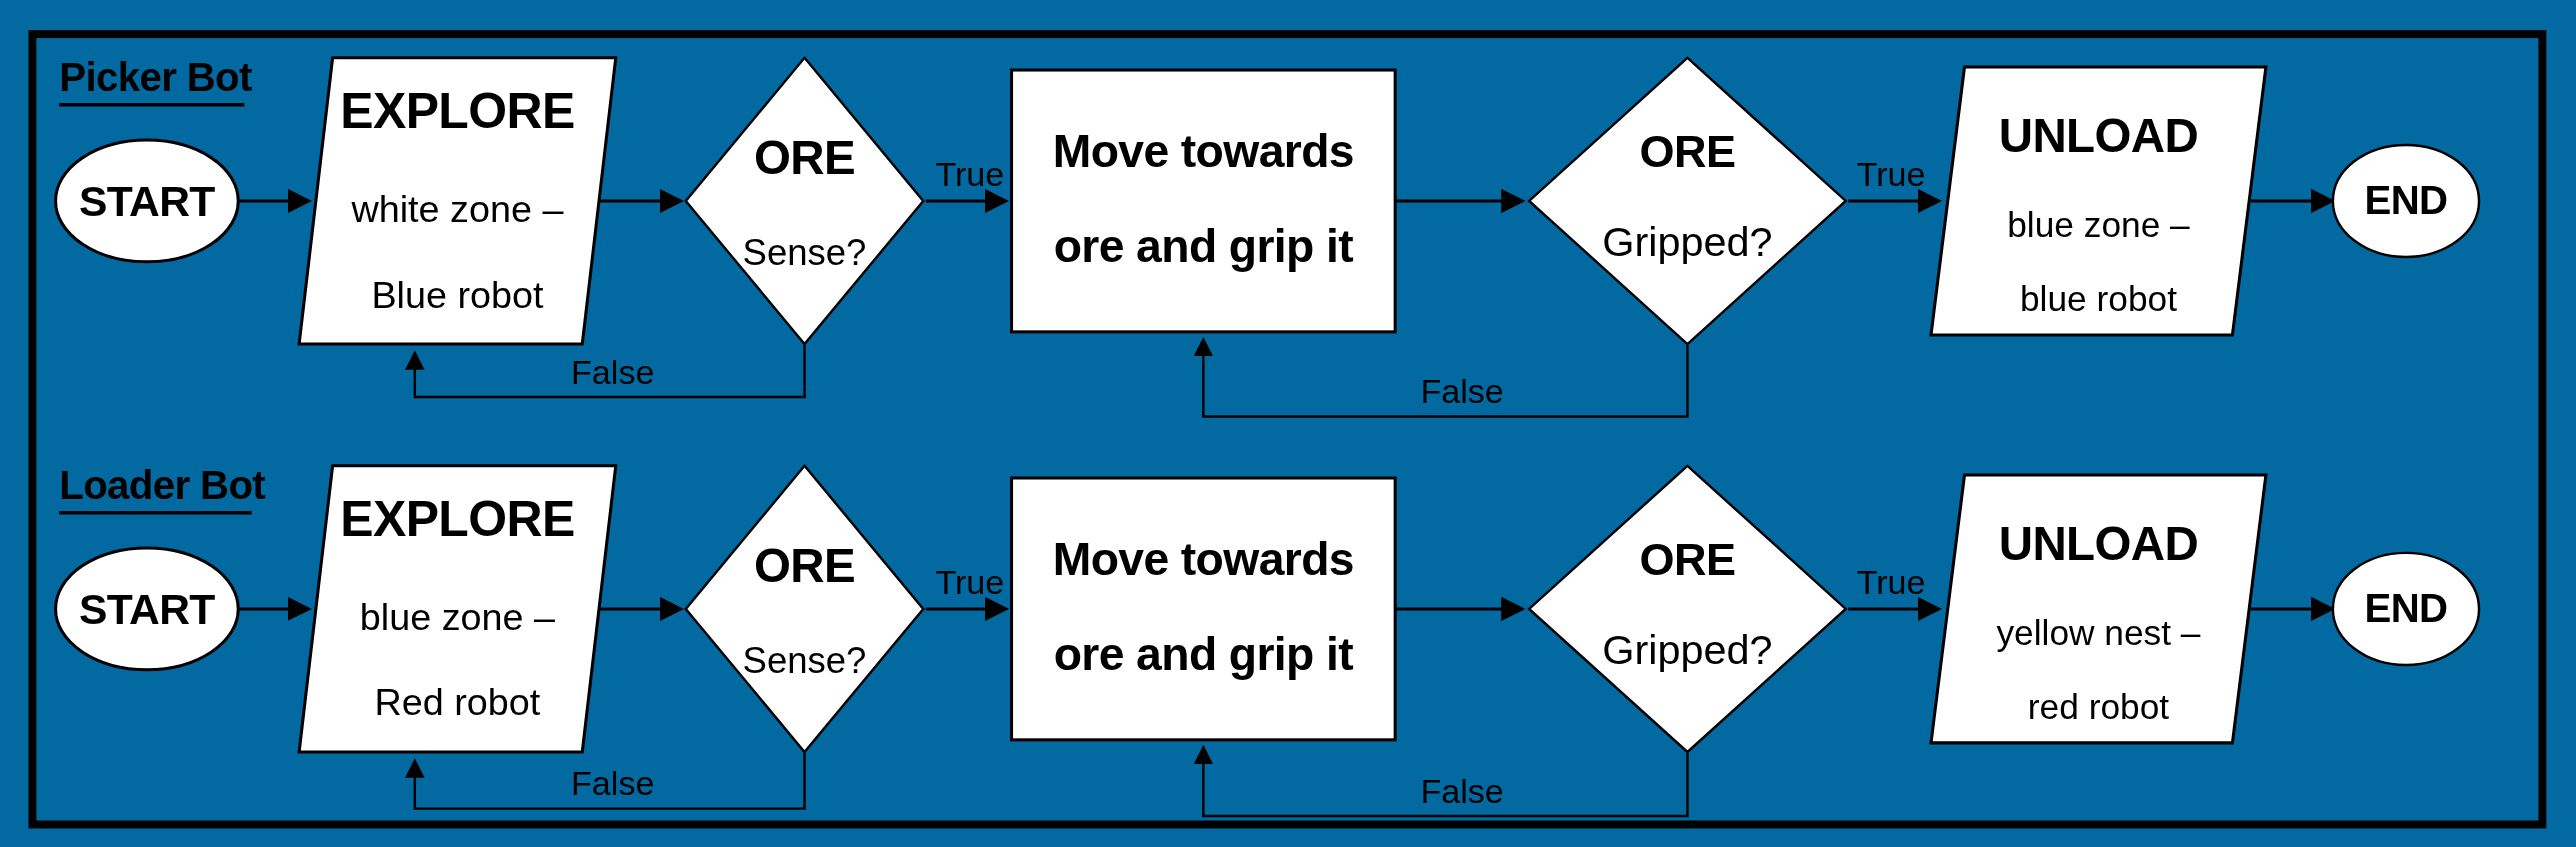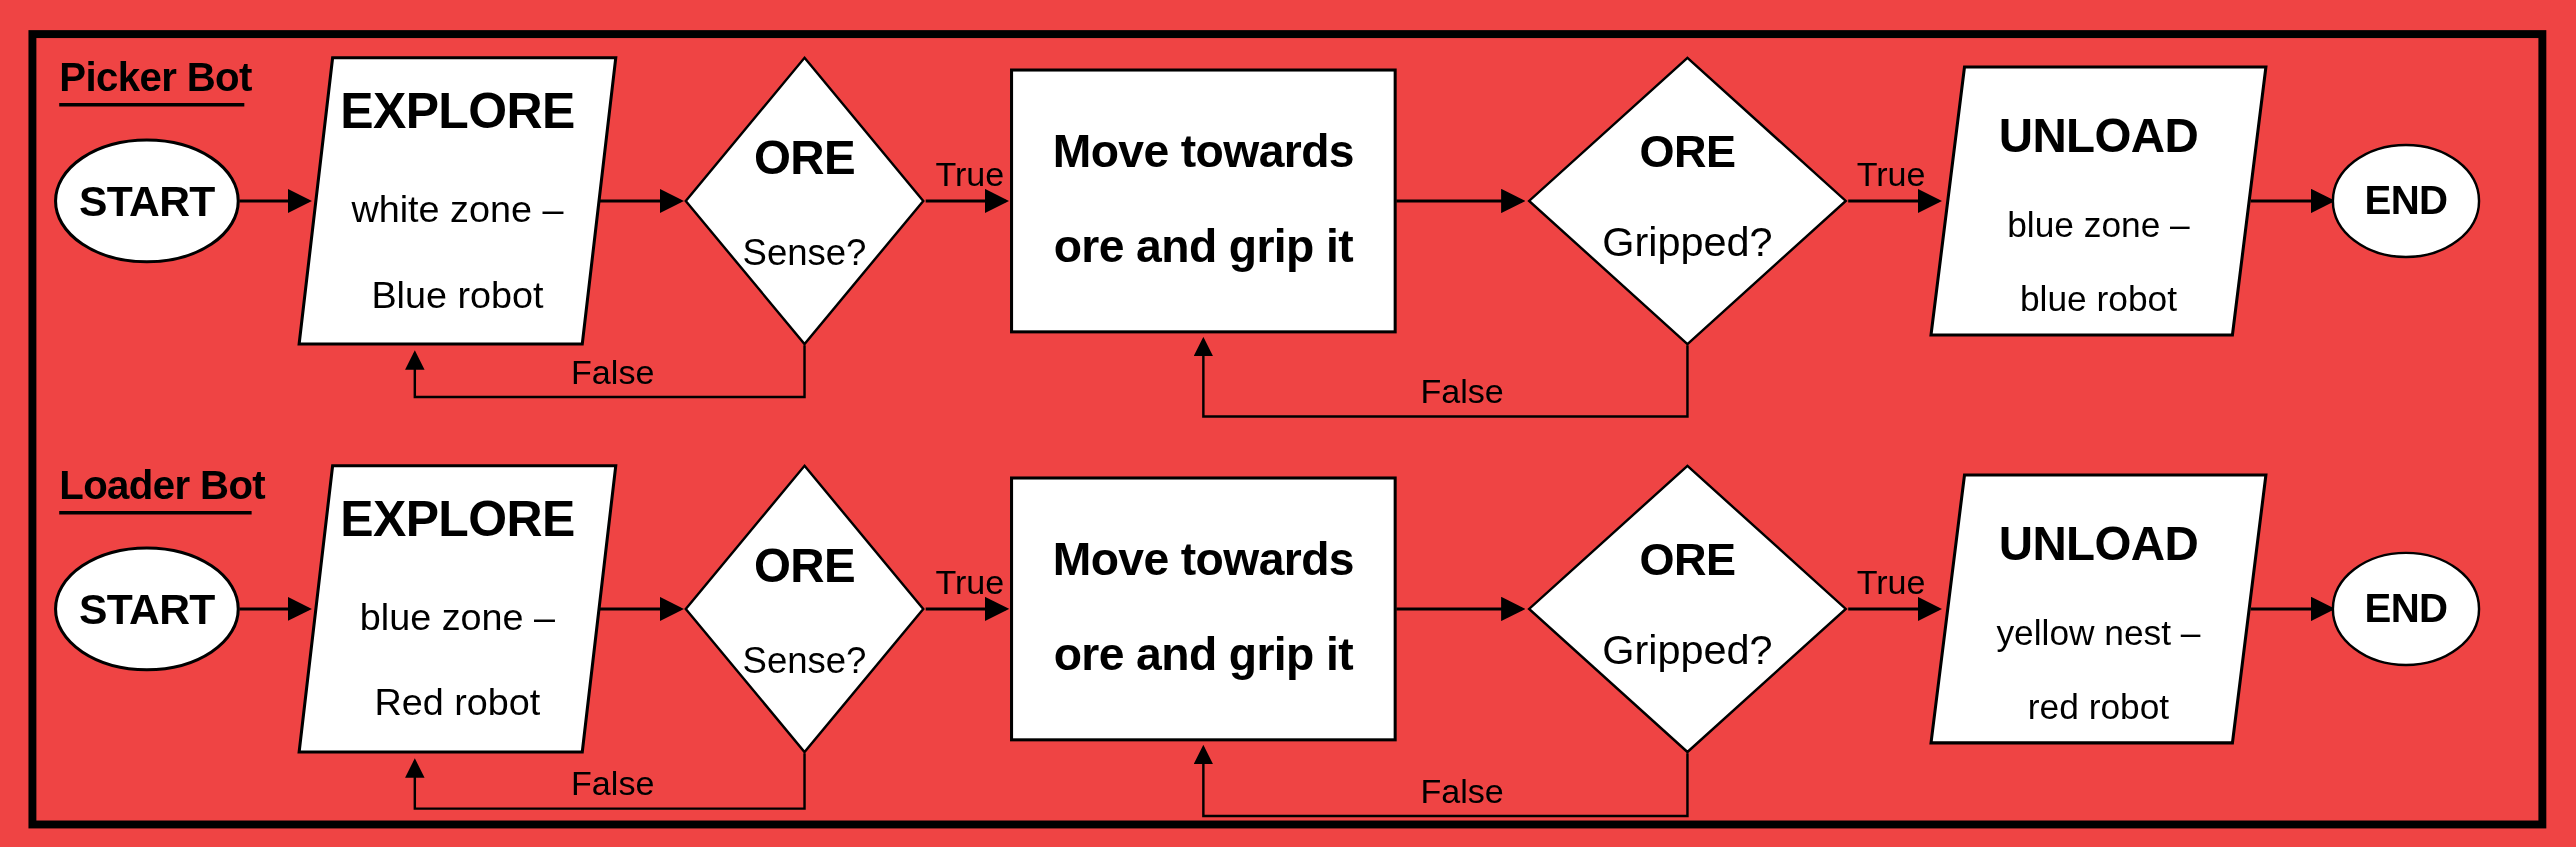--- a/index.html
+++ b/index.html
@@ -1,16 +1,16 @@
 <!DOCTYPE html>
 <html style="font-size:9.7px"><head>
 <meta charset="utf-8">
 <style>
   html,body{margin:0;padding:0;background:#ffffff;}
-  .page{width:2576px;height:847px;position:relative;background:#ef4444;overflow:hidden;}
+  .page{width:2576px;height:847px;position:relative;background:#0369a1;overflow:hidden;}
   svg{display:block;width:2576px;height:847px;}
   text{font-family:"Liberation Sans","DejaVu Sans",sans-serif;fill:#000000;}
   .shape{fill:#ffffff;stroke:#000000;stroke-width:5;}
   .conn{fill:none;stroke:#000000;stroke-width:5;}
   .thin{stroke-width:4;}
   .ttl{font-weight:bold;font-size:66px;letter-spacing:-1px;}
   .big{font-weight:bold;letter-spacing:-1px;}
   .mid{text-anchor:middle;}
 </style>
 </head>

